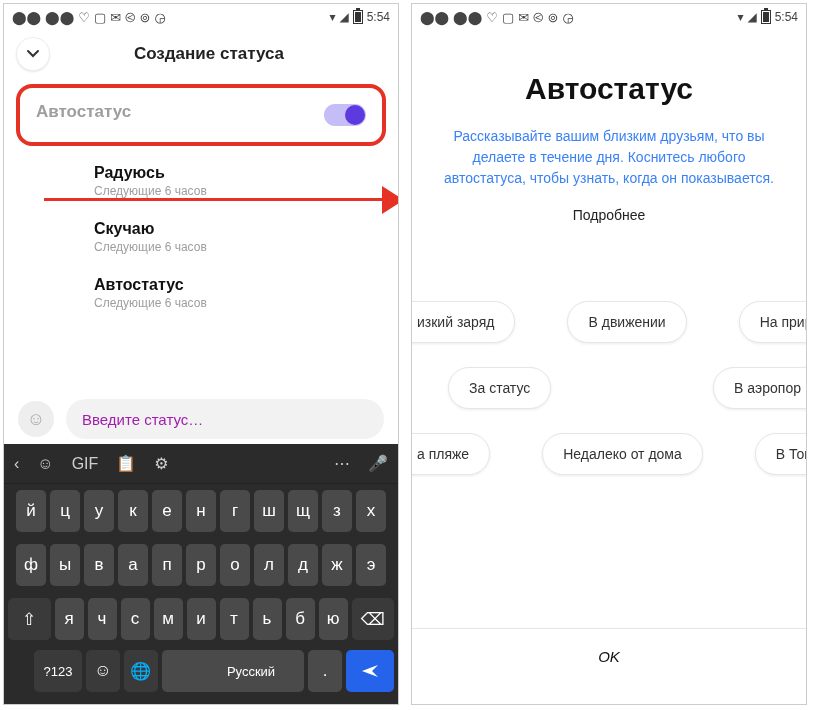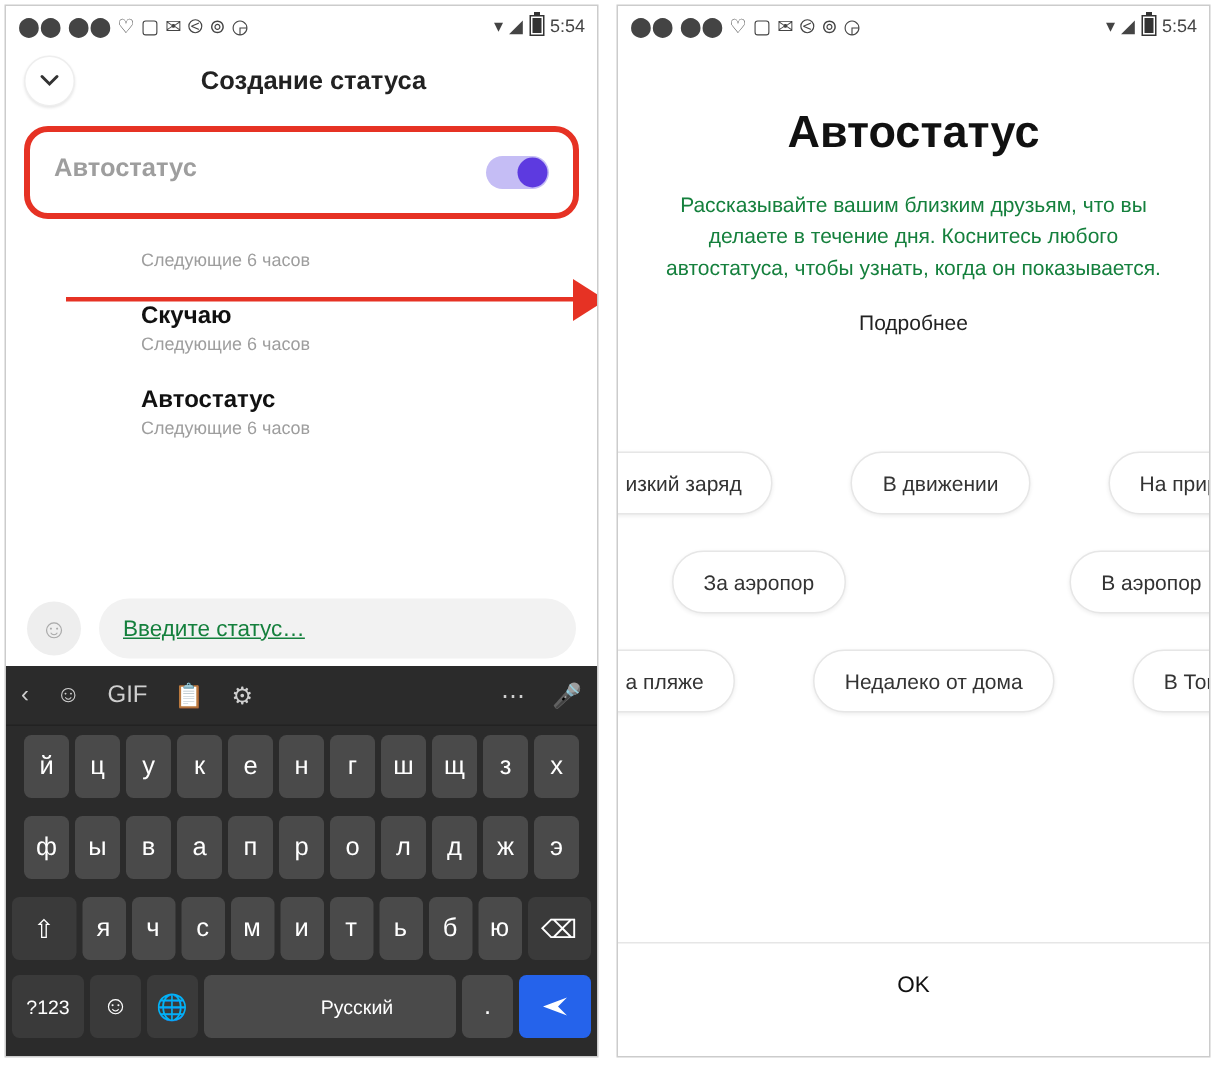--- a/index.html
+++ b/index.html
@@ -32,48 +32,48 @@
   .arrow { position:absolute; top:182px; right:-6px; width:0; height:0; border-top:14px solid transparent; border-bottom:14px solid transparent; border-left:22px solid #e63224; }
   .arrow-shaft{ position:absolute; top:194px; left:40px; right:16px; height:4px; border-top:3px solid #e63224; }
 
   .opt-list { padding: 6px 20px 0 90px; }
   .opt { margin-bottom: 22px; }
   .opt-t { font-weight:700; font-size:16px; color:#111; }
   .opt-s { font-size:12px; color:#9e9e9e; margin-top:2px; }
 
   .composer { position:absolute; left:0; right:0; bottom:260px; height:50px; display:flex; align-items:center; padding:0 14px; gap:12px; }
   .emoji-btn { width:36px; height:36px; border-radius:50%; background:#eee; display:flex; align-items:center; justify-content:center; font-size:18px; color:#aaa; cursor:pointer; }
-  .compose-input { flex:1; height:40px; border-radius:20px; background:#f2f2f2; color:#15803d; font-size:15px; display:flex; align-items:center; padding:0 16px;text-decoration:underline; }
+  .compose-input { flex:1; height:40px; border-radius:20px; background:#f2f2f2; color:#a21caf; font-size:15px; display:flex; align-items:center; padding:0 16px; }
 
   .keyboard { position:absolute; left:0; right:0; bottom:0; height:260px; background:#2b2b2b; color:#e8e8e8; display:flex; flex-direction:column; }
   .kb-top { height:40px; display:flex; align-items:center; justify-content:space-between; padding:0 10px; border-bottom:1px solid #222; }
   .kb-top .grp { display:flex; align-items:center; gap:18px; }
   .kb-top .ic { font-size:16px; color:#cfcfcf; cursor:pointer; }
   .kb-row { display:flex; justify-content:center; gap:4px; padding:6px 4px; }
   .key { width:30px; height:42px; background:#4a4a4a; border-radius:5px; display:flex; align-items:center; justify-content:center; font-size:17px; color:#fff; cursor:pointer; }
   .kb-row.r3 .key.shift, .kb-row.r3 .key.bksp { width:44px; background:#3a3a3a; }
   .kb-row.r4 { padding-top:4px; }
   .kb-row.r4 .key { height:42px; }
-  .k-sym { width:48px; background:#3a3a3a; font-size:13px; }
+  .k-sym { width:48px; background:#3a3a3a; font-size:13px;margin-left:26px; }
   .k-emoji{ width:34px; background:#3a3a3a; }
   .k-globe{ width:34px; background:#3a3a3a; }
   .k-space{ flex:1; background:#4a4a4a; font-size:13px;padding-left:36px; }
   .k-dot  { width:34px; background:#4a4a4a; }
   .k-enter{ width:48px; background:#2563eb; }
 
   
   .r-title { text-align:center; font-size:30px; font-weight:800; color:#111; margin-top:42px; }
-  .r-sub { text-align:center; font-size:14px; color:#15803d; margin:20px 26px 0; line-height:1.5; }
+  .r-sub { text-align:center; font-size:14px; color:#3b82f6; margin:20px 26px 0; line-height:1.5; }
   .r-more { text-align:center; font-size:14px; color:#222; margin-top:18px; font-weight:500; cursor:pointer; }
   .chips-area { margin-top:78px; display:flex; flex-direction:column; gap:24px; }
   .chip-row { display:flex; justify-content:space-between; gap:16px; padding:0; }
   .chip { height:42px; border-radius:21px; background:#fff; border:1px solid #e6e6e6; box-shadow:0 1px 3px rgba(0,0,0,.08); display:flex; align-items:center; justify-content:center; font-size:14px; color:#333; cursor:pointer; white-space:nowrap; padding:0 20px;margin-left:36px; }
   .chip.edgeL { margin-left:-36px; padding-left:40px; }
   .chip.edgeR { margin-right:-36px; padding-right:40px; }
-  .ok-bar { position:absolute; left:0; right:0; bottom:20px; border-top:1px solid #e6e6e6; height:56px; display:flex; align-items:center; justify-content:center; font-size:15px; font-weight:500; color:#111; cursor:pointer; }
+  .ok-bar { position:absolute; left:0; right:0; bottom:20px; border-top:1px solid #e6e6e6; height:56px; display:flex; align-items:center; justify-content:center; font-size:15px; font-weight:500; color:#111; cursor:pointer;font-style:italic; }
 </style>
 </head>
 <body>
 
 <div class="canvas">
 
   <div class="phone phoneL">
     <div class="statusbar">
       <div class="sb-icons">
         <span>⬤⬤</span>
@@ -107,20 +107,21 @@
         <div class="card-title">Автостатус</div>
       </div>
       <div class="toggle"></div>
     </div>
 
     <div class="arrow-shaft"></div>
     <div class="arrow"></div>
 
     <div class="opt-list">
       <div class="opt">
+        <div class="opt-t">Радуюсь</div>
         <div class="opt-s">Следующие 6 часов</div>
       </div>
       <div class="opt">
         <div class="opt-t">Скучаю</div>
         <div class="opt-s">Следующие 6 часов</div>
       </div>
       <div class="opt">
         <div class="opt-t">Автостатус</div>
         <div class="opt-s">Следующие 6 часов</div>
       </div>
@@ -224,21 +225,21 @@
     <div class="r-sub">Рассказывайте вашим близким друзьям, что вы делаете в течение дня. Коснитесь любого автостатуса, чтобы узнать, когда он показывается.</div>
     <div class="r-more">Подробнее</div>
 
     <div class="chips-area">
       <div class="chip-row">
         <div class="chip edgeL">изкий заряд</div>
         <div class="chip">В движении</div>
         <div class="chip edgeR">На прир</div>
       </div>
       <div class="chip-row">
-        <div class="chip">За аэропор</div>
+        <div class="chip">За статус</div>
         <div class="chip edgeR">В аэропор</div>
       </div>
       <div class="chip-row">
         <div class="chip edgeL">а пляже</div>
         <div class="chip">Недалеко от дома</div>
         <div class="chip edgeR">В Ток</div>
       </div>
     </div>
 
     <div class="ok-bar">OK</div>

